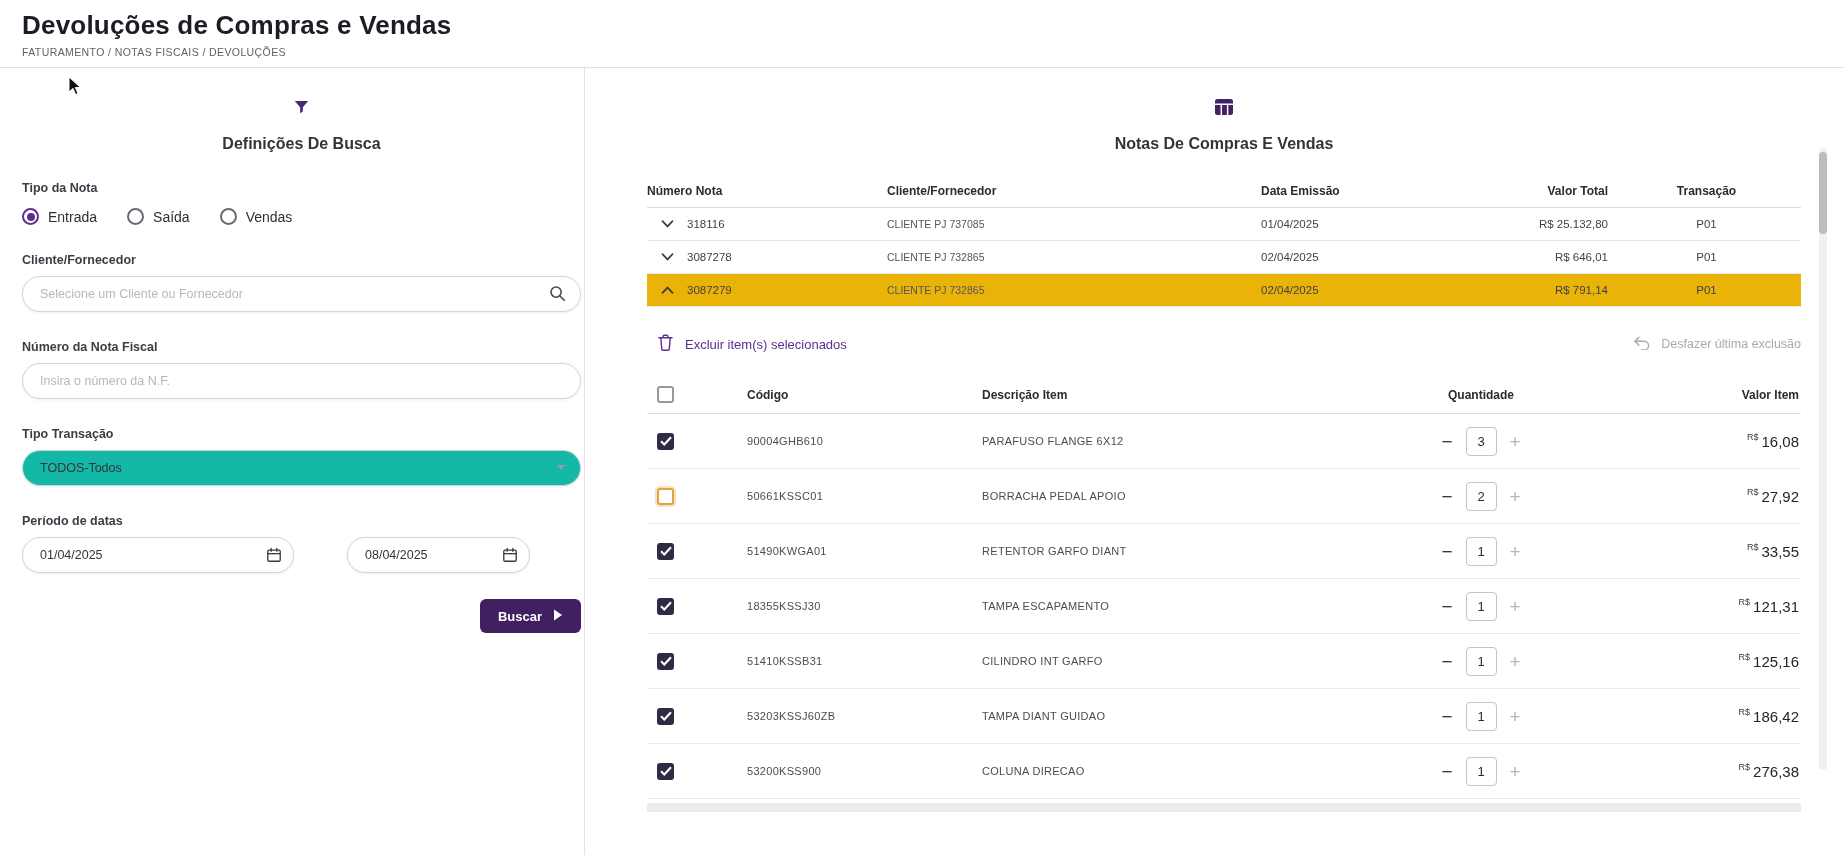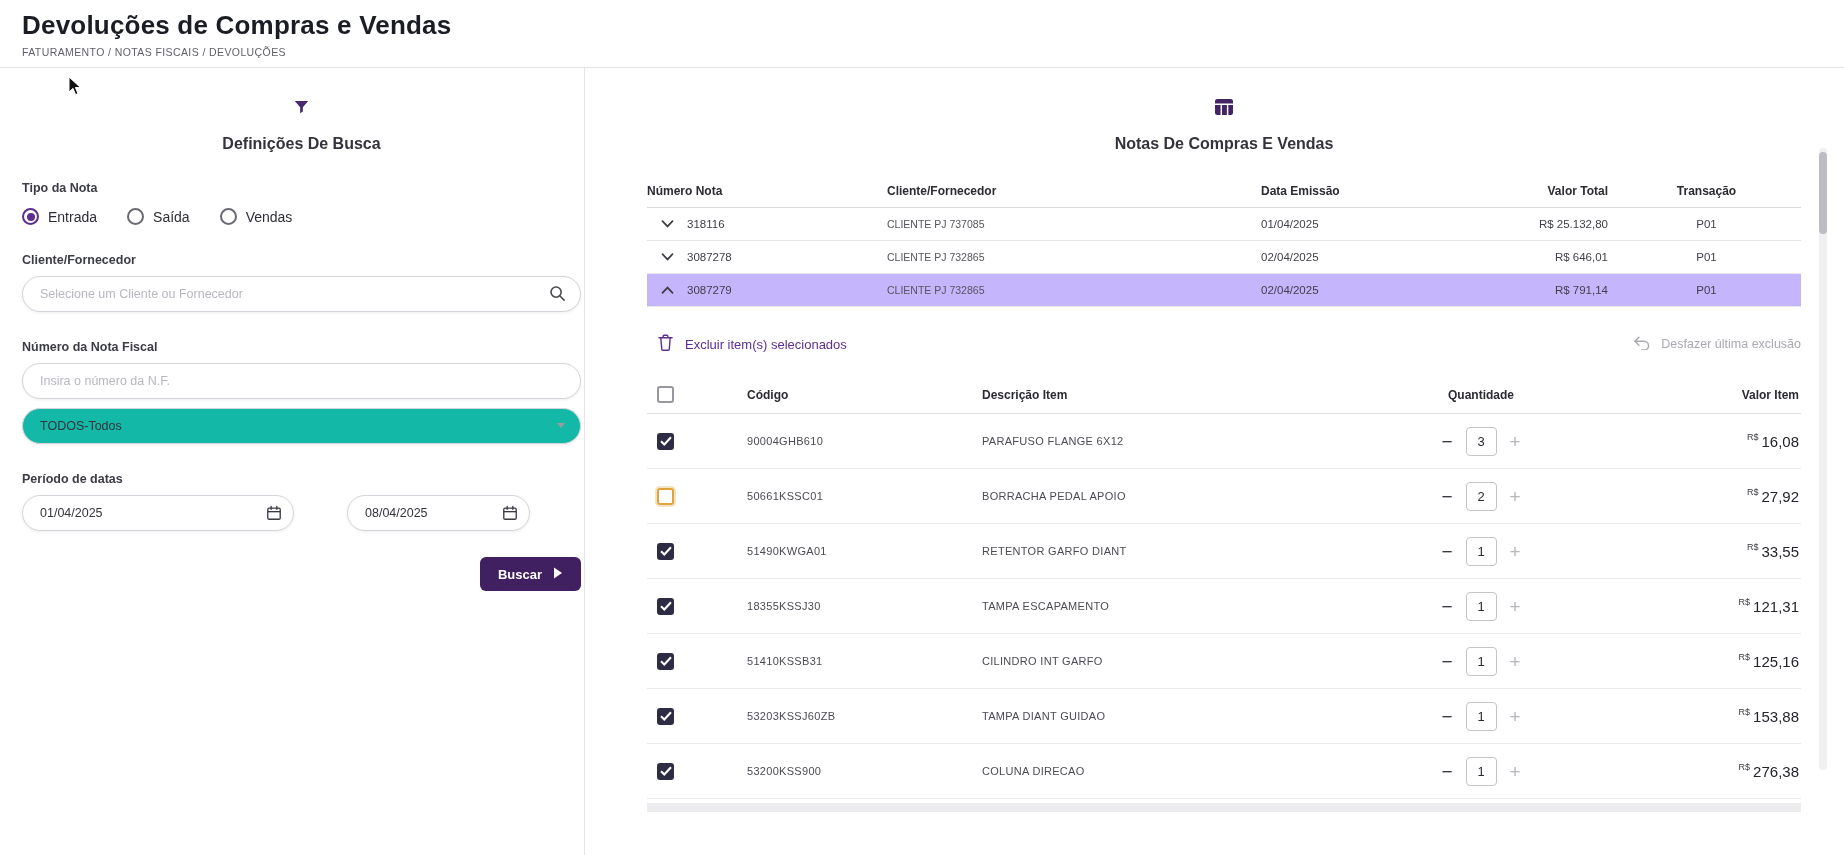--- a/index.html
+++ b/index.html
@@ -57,21 +57,21 @@
   }
 
   
   .right { flex:1; padding:30px 0 0 62px; position:relative; }
   .rcontent { width:1154px; }
   .notes-table { margin-top:26px; }
   .nheader, .nrow { display:grid; grid-template-columns:40px 200px 374px 176px 175px 189px; align-items:center; }
   .nheader { font-size:12px; font-weight:700; color:#2b2b33; padding:5px 0 9px 0; border-bottom:1px solid #d9d9de; }
   .nheader .numhead { grid-column:1 / 3; }
   .nrow { height:33px; border-bottom:1px solid #e7e7eb; font-size:11.5px; color:#3f3f47; cursor:pointer; }
-  .nrow.expanded { background:#c4b5fd; }
+  .nrow.expanded { background:#eab308; }
   .ncell.chev { display:flex; justify-content:center; align-items:center; cursor:pointer; }
   .ncell.cli { font-size:10.5px; color:#55555d; }
   .ncell.val, .nheader .val { text-align:right; padding-right:4px; }
   .ncell.tra, .nheader .tra { text-align:center; }
 
   
   .toolbar { margin-top:27px; display:flex; justify-content:space-between; align-items:center; padding-left:11px; }
   .excluir { display:flex; align-items:center; gap:12px; color:var(--accent); font-size:13px; font-weight:500; cursor:pointer; }
   .desfazer { display:flex; align-items:center; gap:10px; color:#a9a9b0; font-size:12.5px; cursor:pointer; }
 
@@ -150,20 +150,21 @@
               <path d="M11.6 11.6 L16 16" stroke="#4a4a52" stroke-width="1.7" stroke-linecap="round"></path>
             </svg>
         </span>
       </div>
 
       <div class="field-label">Número da Nota Fiscal</div>
       <div class="input-wrap">
         <input class="pill-input" placeholder="Insira o número da N.F." style="">
       </div>
 
+      <div class="field-label">Tipo Transação</div>
       <div class="select-wrap">
         <div class="select-box">
           <span>TODOS-Todos</span>
         </div>
         <span class="caret"></span>
       </div>
 
       <div class="field-label">Período de datas</div>
       <div class="dates-row">
         <span class="date-wrap first">
@@ -391,21 +392,21 @@
               </span>
       </span>
       <span class="icell code">53203KSSJ60ZB</span>
       <span class="icell desc">TAMPA DIANT GUIDAO</span>
       <span class="icell qty">
         <span class="qminus">−</span>
         <input class="qinput" value="1" style="">
         <span class="qplus">+</span>
       </span>
       <span class="icell ival">
-        <sup class="cur">R$</sup><span class="amt">153,88</span>
+        <sup class="cur">R$</sup><span class="amt">186,42</span>
       </span>
     </div>
           <div class="irow">
       <span class="icell cbwrap">
         <span class="cb checked">
                 <svg width="12" height="10" viewBox="0 0 12 10">
                   <path d="M1 5.2 L4.3 8.4 L11 1.2" stroke="#fff" stroke-width="2.1" fill="none"></path>
                 </svg>
               </span>
       </span>

